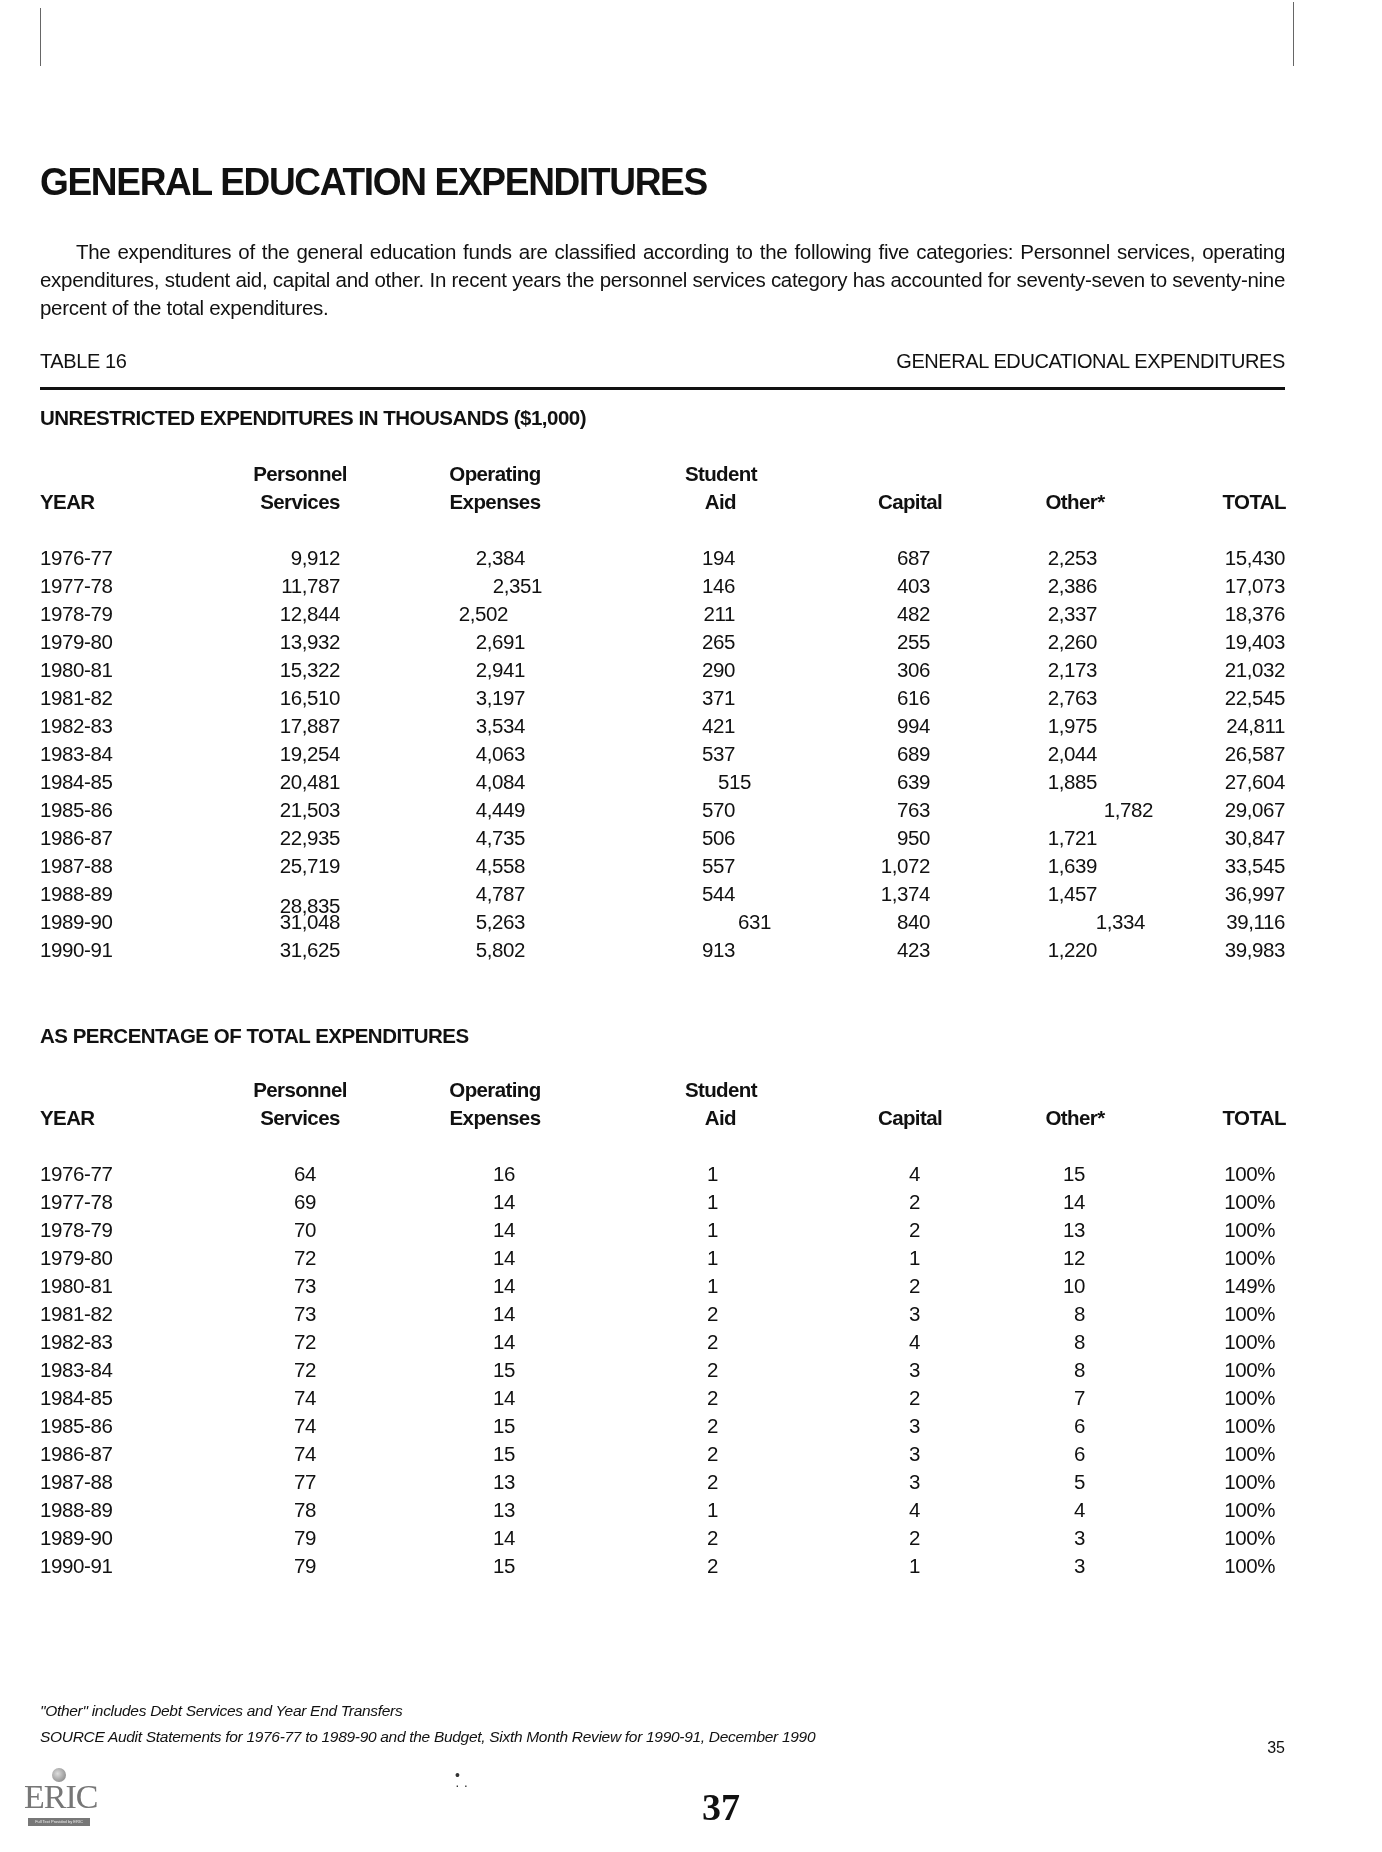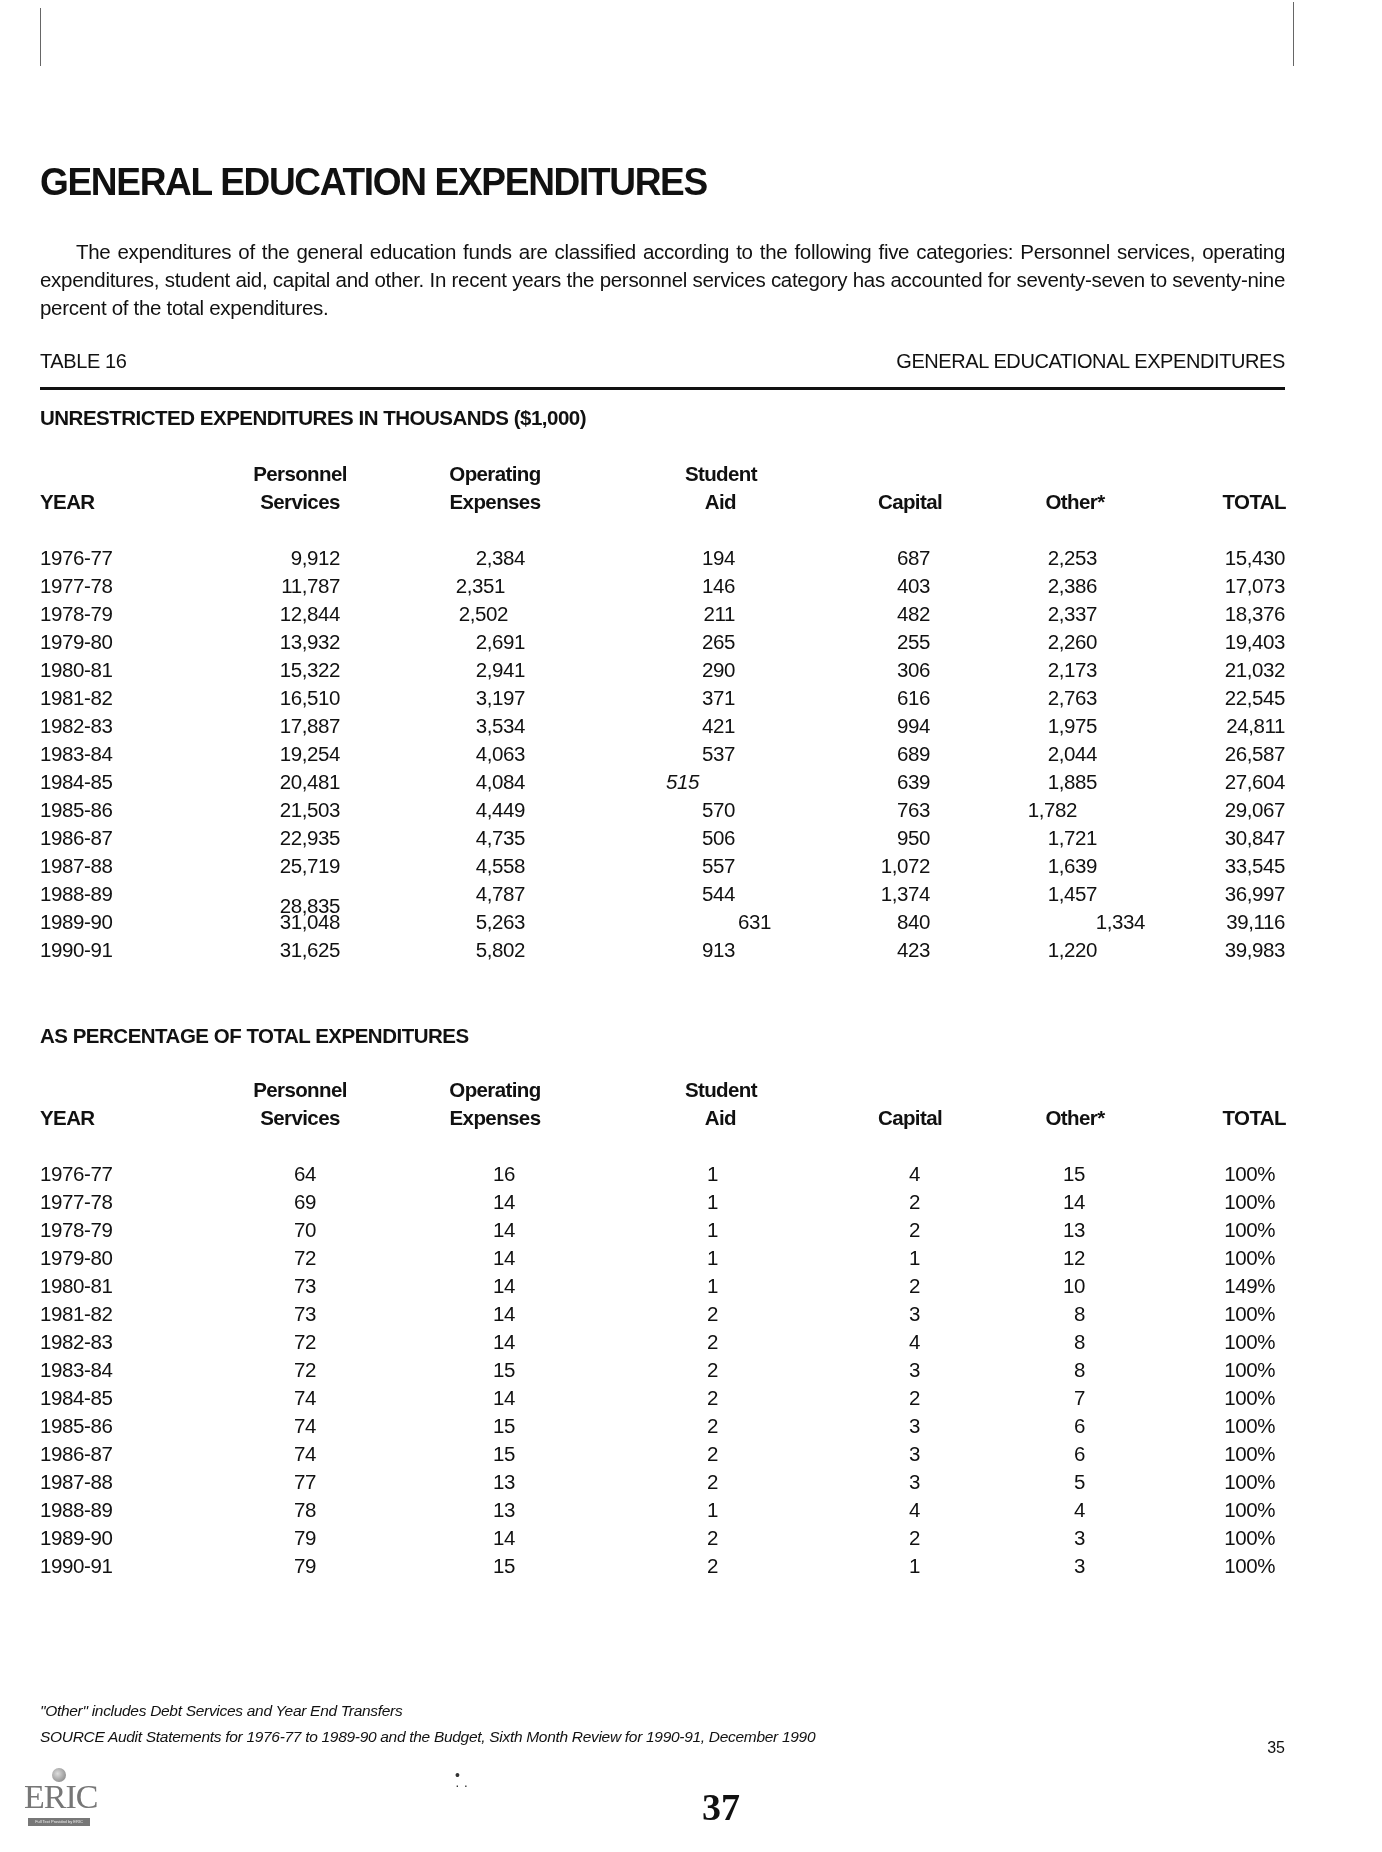--- a/index.html
+++ b/index.html
@@ -92,21 +92,21 @@
         <span class="cell r" style="left:200px;width:140px;">9,912</span>
         <span class="cell r" style="left:385px;width:140px;">2,384</span>
         <span class="cell r" style="left:620px;width:115px;">194</span>
         <span class="cell r" style="left:810px;width:120px;">687</span>
         <span class="cell r" style="left:980px;width:117px;">2,253</span>
         <span class="cell r" style="left:1150px;width:135px;">15,430</span>
       </div>
       <div class="row" style="top: 112px;">
         <span class="cell c-year">1977-78</span>
         <span class="cell r" style="left:200px;width:140px;">11,787</span>
-        <span class="cell r" style="left:365px;width:140px;">2,351</span>
+        <span class="cell r" style="left:402px;width:140px;">2,351</span>
         <span class="cell r" style="left:620px;width:115px;">146</span>
         <span class="cell r" style="left:810px;width:120px;">403</span>
         <span class="cell r" style="left:980px;width:117px;">2,386</span>
         <span class="cell r" style="left:1150px;width:135px;">17,073</span>
       </div>
       <div class="row" style="top: 140px;">
         <span class="cell c-year">1978-79</span>
         <span class="cell r" style="left:200px;width:140px;">12,844</span>
         <span class="cell r" style="left:368px;width:140px;">2,502</span>
         <span class="cell r" style="left:620px;width:115px;">211</span>
@@ -156,32 +156,32 @@
         <span class="cell r" style="left:385px;width:140px;">4,063</span>
         <span class="cell r" style="left:620px;width:115px;">537</span>
         <span class="cell r" style="left:810px;width:120px;">689</span>
         <span class="cell r" style="left:980px;width:117px;">2,044</span>
         <span class="cell r" style="left:1150px;width:135px;">26,587</span>
       </div>
       <div class="row" style="top: 308px;">
         <span class="cell c-year">1984-85</span>
         <span class="cell r" style="left:200px;width:140px;">20,481</span>
         <span class="cell r" style="left:385px;width:140px;">4,084</span>
-        <span class="cell r" style="left:584px;width:115px;font-style:italic;">515</span>
+        <span class="cell r" style="left:636px;width:115px;">515</span>
         <span class="cell r" style="left:810px;width:120px;">639</span>
         <span class="cell r" style="left:980px;width:117px;">1,885</span>
         <span class="cell r" style="left:1150px;width:135px;">27,604</span>
       </div>
       <div class="row" style="top: 336px;">
         <span class="cell c-year">1985-86</span>
         <span class="cell r" style="left:200px;width:140px;">21,503</span>
         <span class="cell r" style="left:385px;width:140px;">4,449</span>
         <span class="cell r" style="left:620px;width:115px;">570</span>
         <span class="cell r" style="left:810px;width:120px;">763</span>
-        <span class="cell r" style="left:960px;width:117px;">1,782</span>
+        <span class="cell r" style="left:1036px;width:117px;">1,782</span>
         <span class="cell r" style="left:1150px;width:135px;">29,067</span>
       </div>
       <div class="row" style="top: 364px;">
         <span class="cell c-year">1986-87</span>
         <span class="cell r" style="left:200px;width:140px;">22,935</span>
         <span class="cell r" style="left:385px;width:140px;">4,735</span>
         <span class="cell r" style="left:620px;width:115px;">506</span>
         <span class="cell r" style="left:810px;width:120px;">950</span>
         <span class="cell r" style="left:980px;width:117px;">1,721</span>
         <span class="cell r" style="left:1150px;width:135px;">30,847</span>

